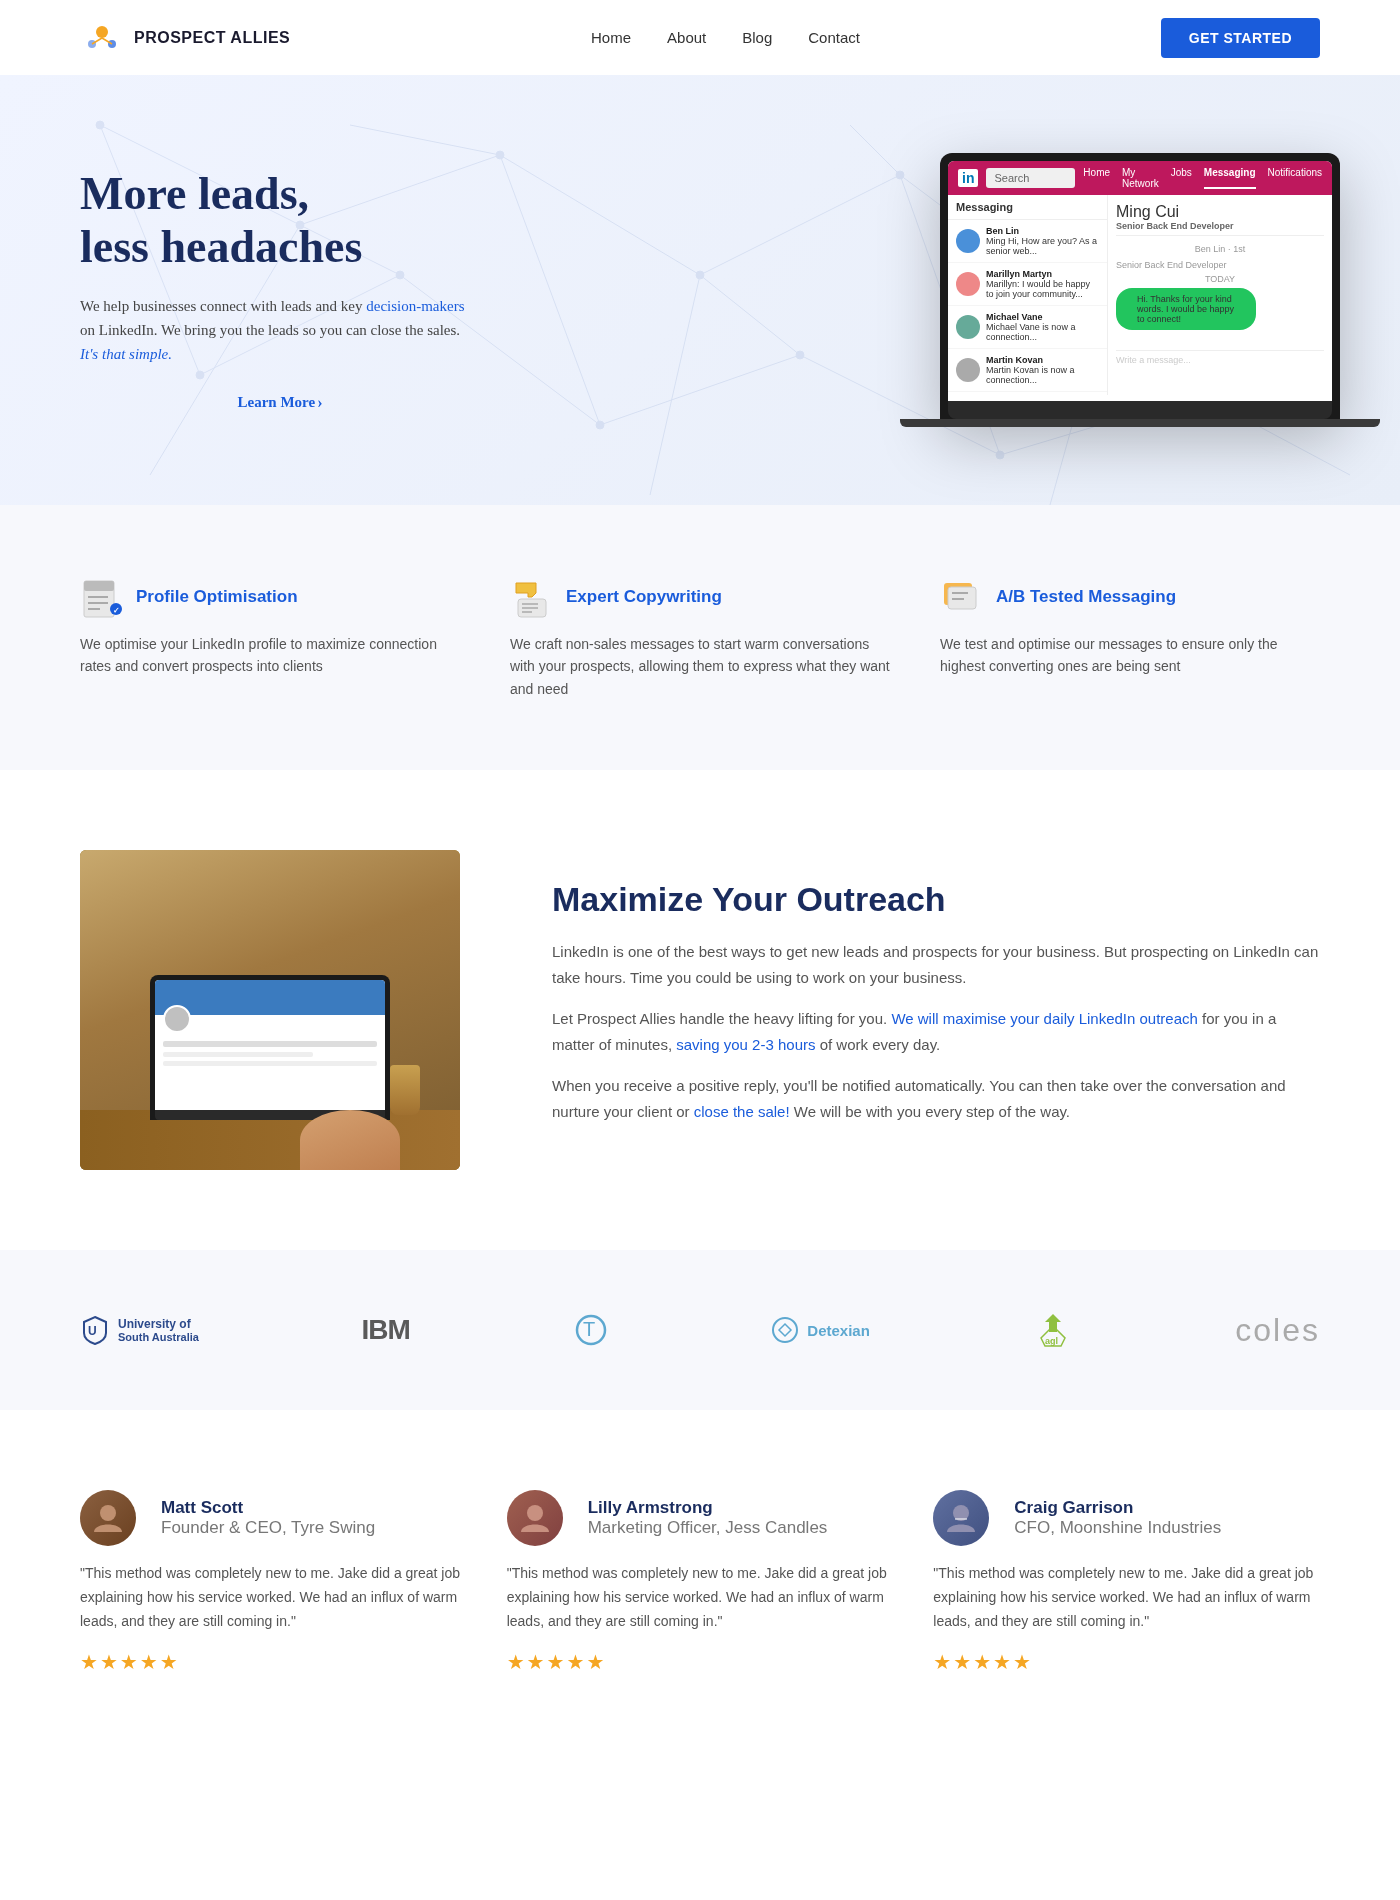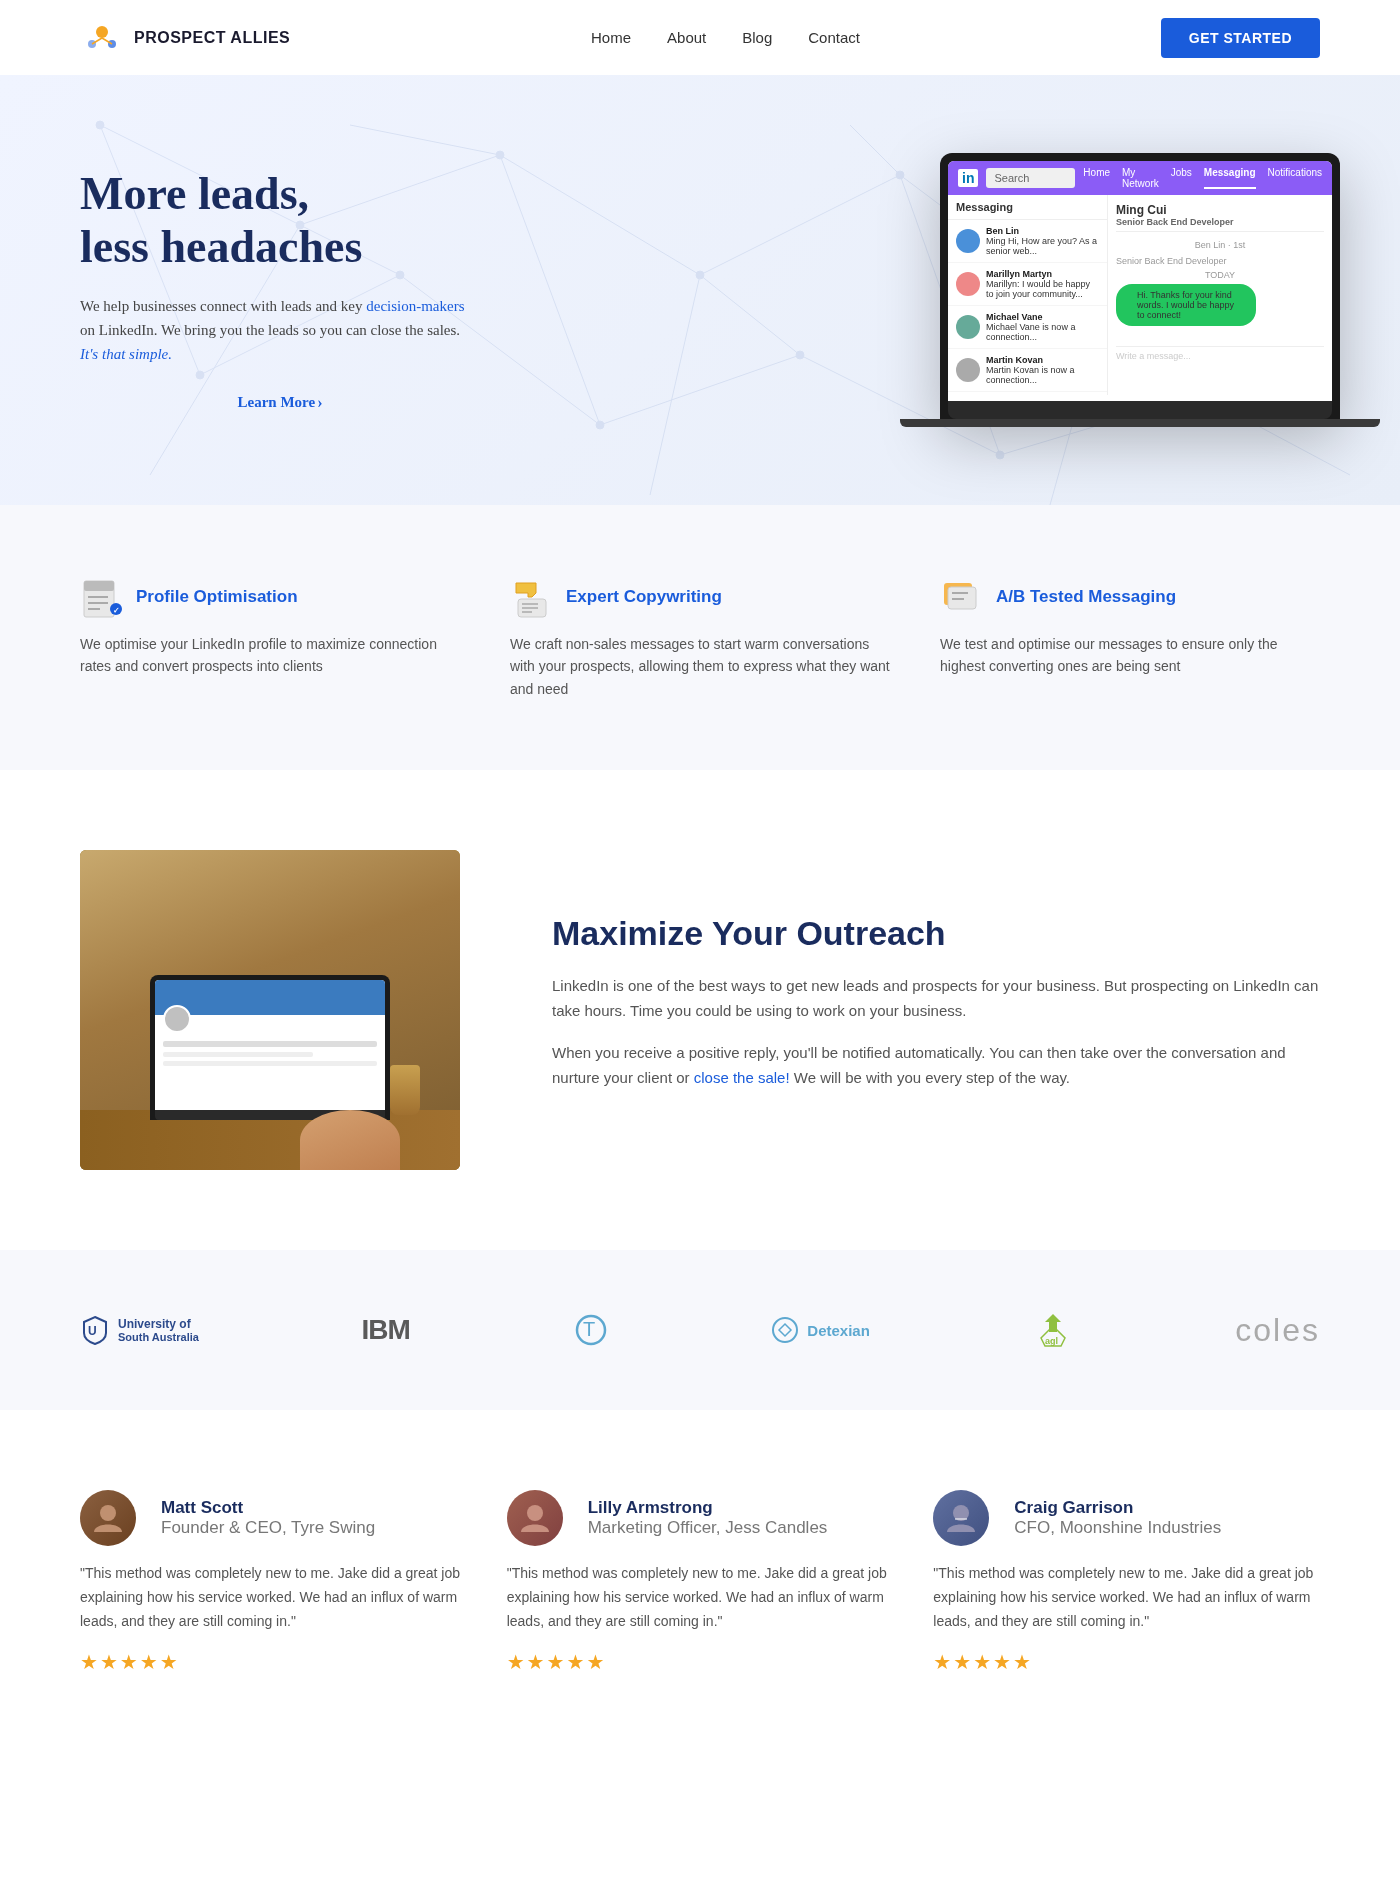--- a/index.html
+++ b/index.html
@@ -38,21 +38,21 @@
     .hero-visual { position: absolute; right: 60px; top: 50%; transform: translateY(-50%); z-index: 2; }
     .laptop-mockup {
       width: 400px; background: #1a1a1a; border-radius: 12px 12px 0 0;
       padding: 8px 8px 0; box-shadow: 0 20px 60px rgba(0,0,0,0.25);
     }
     .laptop-screen {
       background: #fff; border-radius: 6px 6px 0 0; overflow: hidden;
       height: 240px;
     }
     .linkedin-header {
-      background: #8b5cf6; padding: 6px 10px; display: flex; align-items: center; gap: 8px;
+      background: #be185d; padding: 6px 10px; display: flex; align-items: center; gap: 8px;
     }
     .li-logo { color: #fff; font-weight: 800; font-size: 14px; background: #fff; color: #0077b5; padding: 1px 4px; border-radius: 2px; }
     .li-search { background: #f0f0f0; border-radius: 3px; padding: 4px 8px; font-size: 11px; color: #666; width: 160px; }
     .messaging-panel { display: flex; height: 200px; }
     .msg-list { width: 160px; border-right: 1px solid #eee; overflow: hidden; }
     .msg-header { padding: 6px 8px; font-size: 11px; font-weight: 700; border-bottom: 1px solid #eee; }
     .msg-item { padding: 6px 8px; border-bottom: 1px solid #f5f5f5; display: flex; align-items: center; gap: 6px; }
     .msg-avatar { width: 24px; height: 24px; border-radius: 50%; background: #c0c0c0; flex-shrink: 0; }
     .msg-item-text { font-size: 9px; color: #333; }
     .msg-item-name { font-weight: 600; color: #1a1a1a; }
@@ -251,21 +251,21 @@
                 </div>
             </div>
             <div class="msg-item">
               
               
             </div>
 
           </div>
           <div class="msg-chat">
             <div class="chat-header">
-              <div style="font-size:12px; font-weight:700;">Ming Cui</div>
+              <div style="font-size:16px; font-weight:400;">Ming Cui</div>
               <div style="font-size:9px; color:#666;">Senior Back End Developer</div>
             </div>
             <div style="font-size:9px; color:#999; margin-bottom:6px; text-align:center;">Ben Lin · 1st</div>
             <div style="font-size:9px; color:#999; margin-bottom:4px;">Senior Back End Developer</div>
             <div style="font-size:9px; color:#999; margin-bottom:4px; text-align:center;">TODAY</div>
             <div class="chat-bubble">Hi. Thanks for your kind words. I would be happy to connect!</div>
             <div style="margin-top:20px; border-top:1px solid #eee; padding-top:4px;">
               <div style="font-size:9px; color:#ccc;">Write a message...</div>
             </div>
           </div>
@@ -343,20 +343,27 @@
 
       <div style="position:absolute; bottom:55px; right:40px; width:30px; height:50px; background:linear-gradient(180deg,#c8a050,#a07030); border-radius:4px 4px 8px 8px;"></div>
 
       <div style="position:absolute; bottom:0; right:60px; width:100px; height:60px; background:linear-gradient(160deg,#d4a070,#c08050); border-radius:50% 50% 0 0;"></div>
     </div>
   </div>
   <div class="outreach-content">
     <h2 class="outreach-title">Maximize Your Outreach</h2>
     <p class="outreach-para">LinkedIn is one of the best ways to get new leads and prospects for your business. But prospecting on LinkedIn can take hours. Time you could be using to work on your business.</p>
     <p class="outreach-para">
+      Let Prospect Allies handle the heavy lifting for you.
+      <a href="#">We will maximise your daily LinkedIn outreach</a>
+      for you in a matter of minutes,
+      <a href="#">saving you 2-3 hours</a>
+      of work every day.
+    </p>
+    <p class="outreach-para">
       When you receive a positive reply, you'll be notified automatically. You can then take over the conversation and nurture your client or
       <a href="#">close the sale!</a>
       We will be with you every step of the way.
     </p>
   </div>
 </section>
 
 <section class="logos-section">
   <div class="logo-company unisa">
     <svg width="30" height="30" viewBox="0 0 30 30" xmlns="http://www.w3.org/2000/svg">

